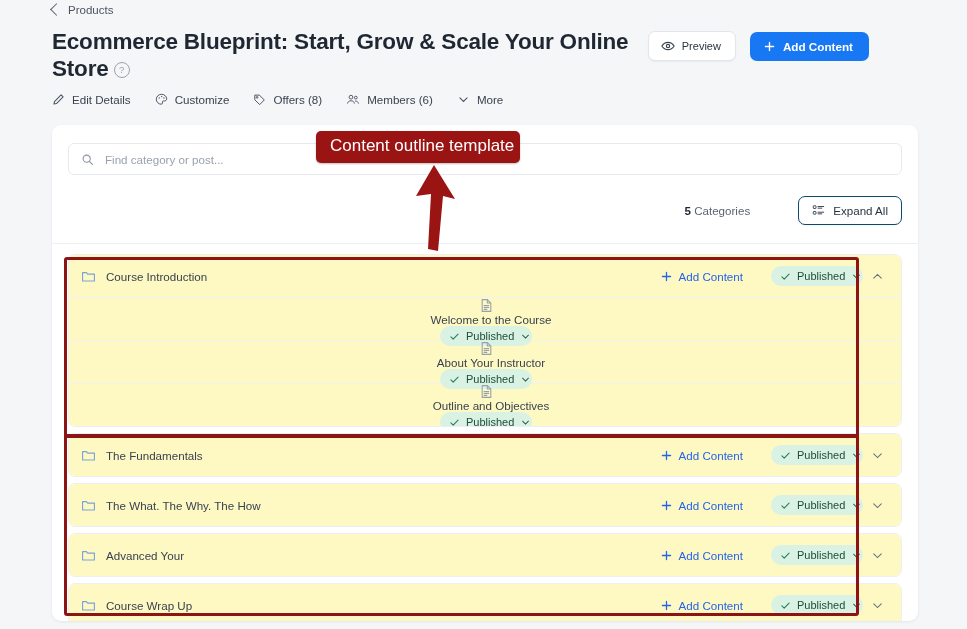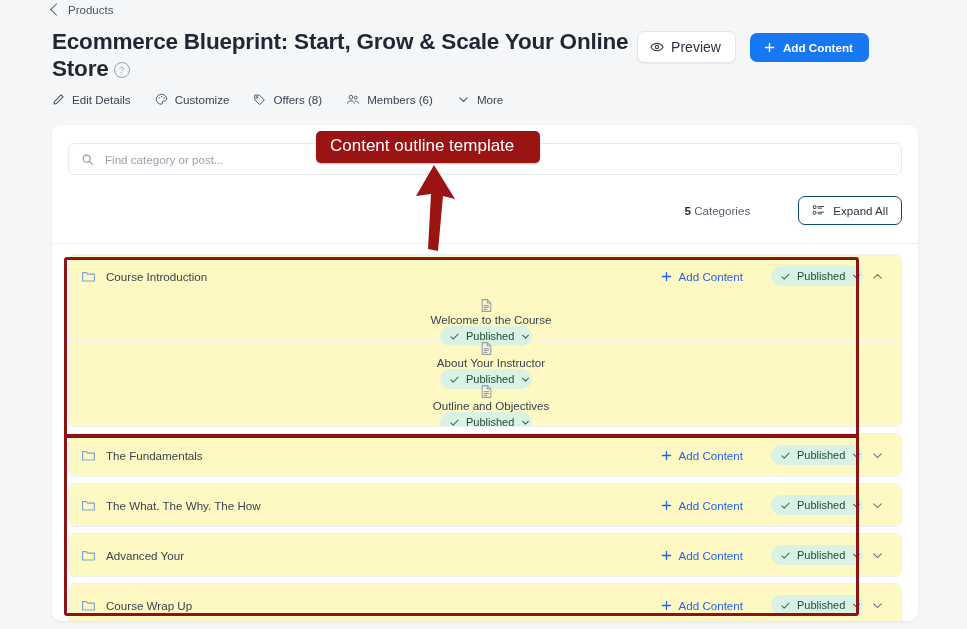--- a/index.html
+++ b/index.html
@@ -74,21 +74,21 @@
     gap: 14px;
   }
   .btn-preview {
     display: flex;
     align-items: center;
     gap: 7px;
     background: #ffffff;
     border: 1px solid #e2e6eb;
     border-radius: 7px;
     padding: 7px 14px 7px 12px;
-    font-size: 14px;
+    font-size: 11px;
     color: #2c3440;
     box-shadow: 0 1px 1.5px rgba(16,24,40,.05);
     cursor: pointer;
   }
   .btn-add-content {
     display: flex;
     align-items: center;
     gap: 7px;
     background: #1877f2;
     border: none;
@@ -262,21 +262,21 @@
   .anno-box-1 { left: 64px; top: 257px; width: 789px; height: 175px; }
   .anno-box-2 { left: 64px; top: 434px; width: 789px; height: 176px; }
 
   .anno-label {
     position: absolute;
     left: 316px;
     top: 131px;
     background: #9b1414;
     color: #ffffff;
     font-size: 17px;
-    padding: 5px 26px 7px 14px;
+    padding: 5px 6px 7px 14px;
     border-radius: 5px;
     white-space: nowrap;
     box-shadow: 0 1px 2px rgba(0,0,0,.25);
   }
   .anno-arrow {
     position: absolute;
     left: 398px;
     top: 163px;
     width: 70px;
     height: 90px;

